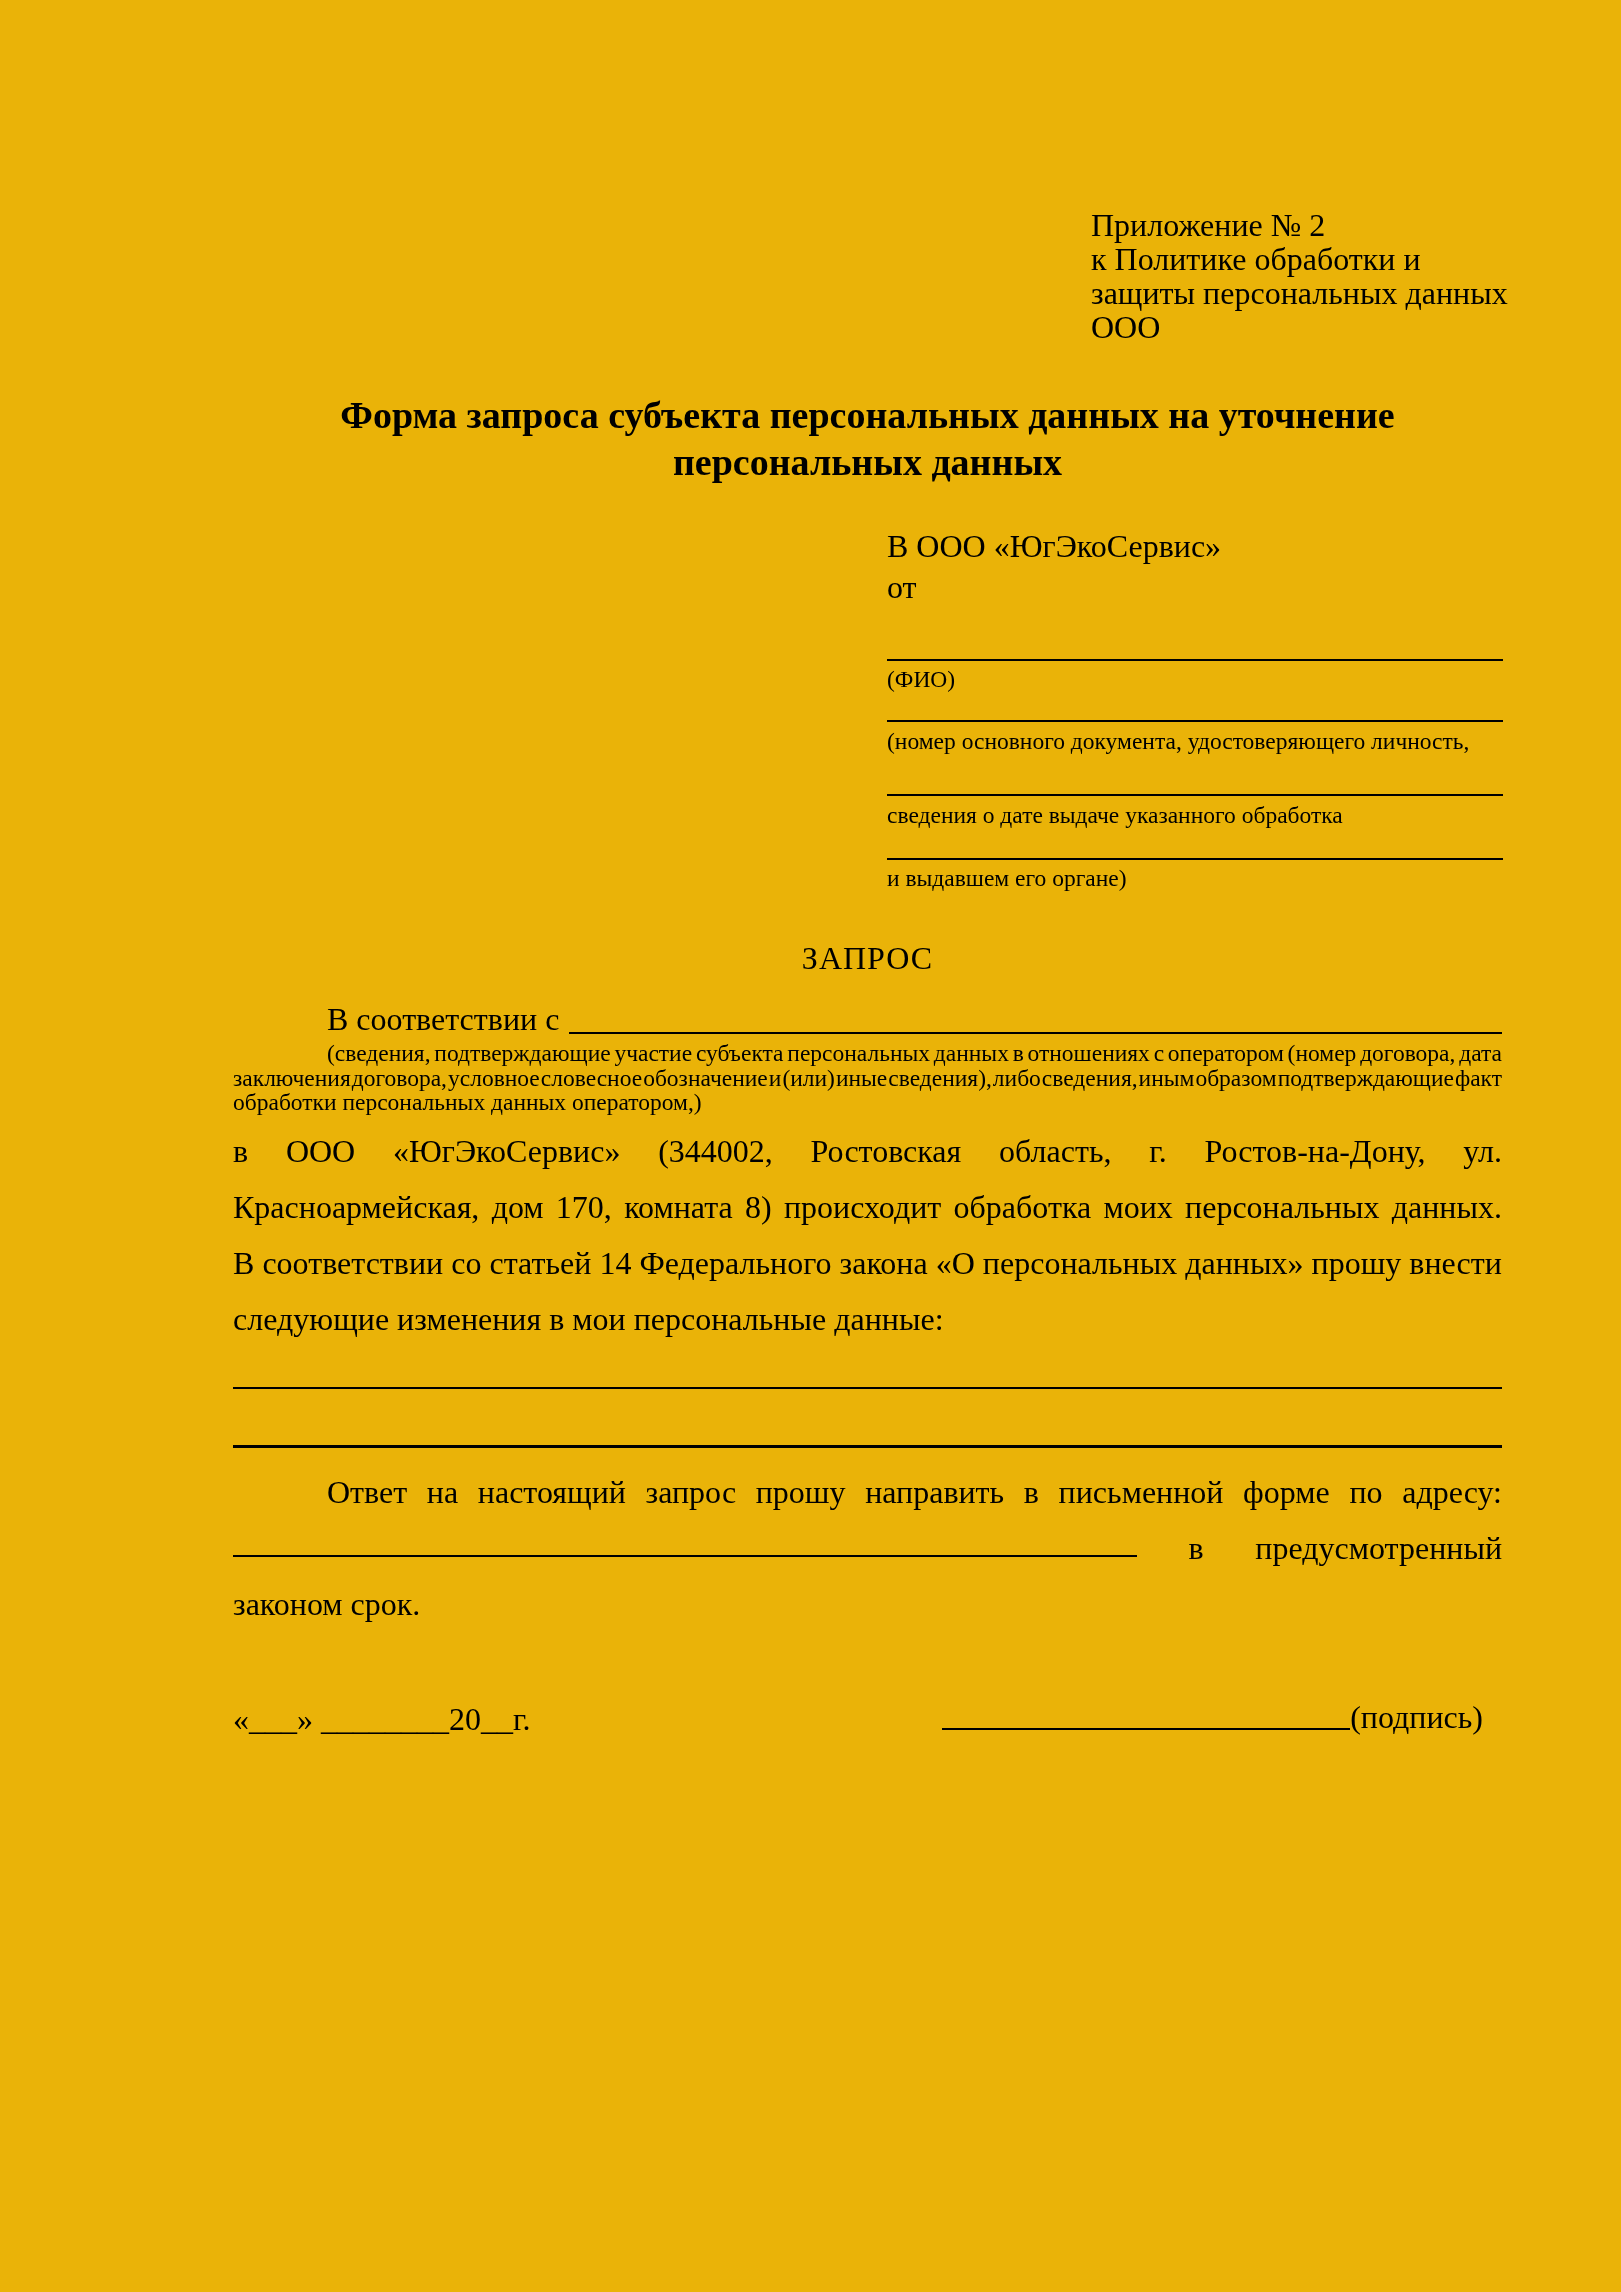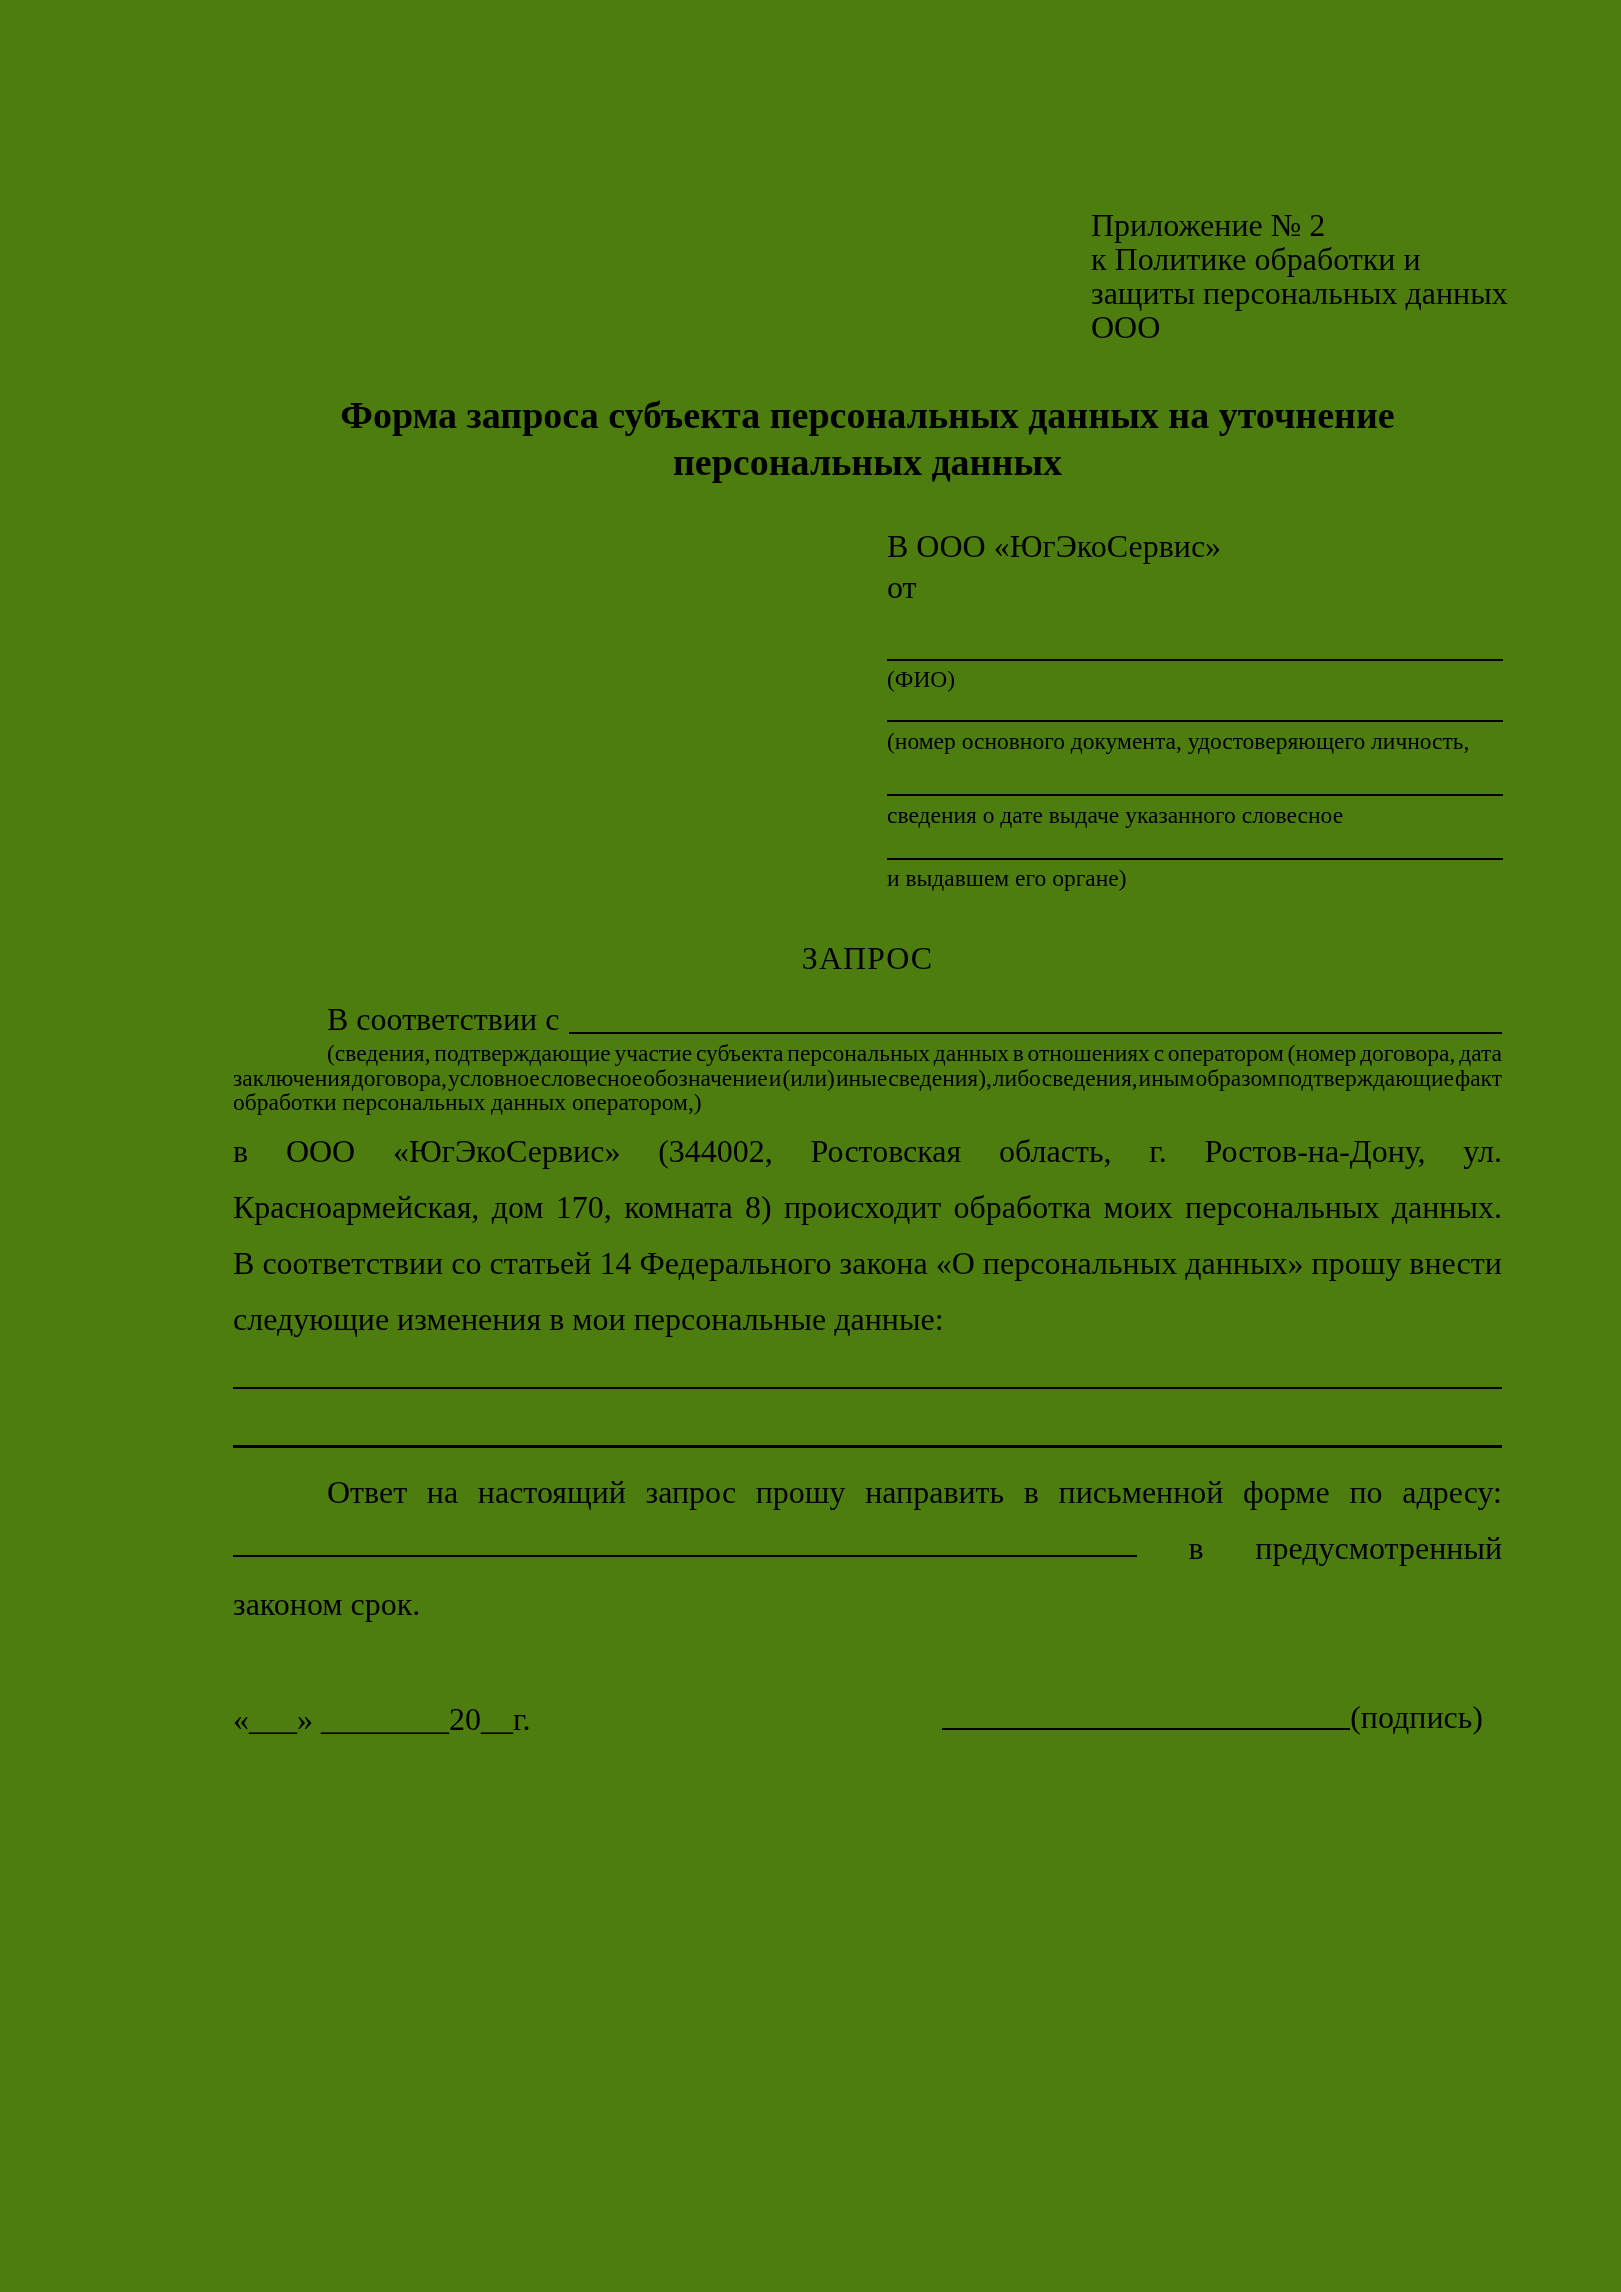--- a/index.html
+++ b/index.html
@@ -1,19 +1,19 @@
 <!DOCTYPE html>
 <html lang="ru"><head>
 <meta charset="utf-8">
 <style>
   html,body{margin:0;padding:0;background:#888;}
   .page{
     position:relative;
     width:1621px;height:2293px;
-    background:#4d7c0f;
+    background:#eab308;
     font-family:"Liberation Serif","DejaVu Serif",serif;
     color:#000;
     overflow:hidden;
   }
   .abs{position:absolute;}
   
   .appendix{left:1091px;top:208px;font-size:32px;line-height:34px;}
   
   .doc-title{left:233px;top:392px;width:1269px;text-align:center;
              font-size:38px;font-weight:bold;line-height:47px;}
@@ -69,21 +69,21 @@
   <div class="abs rec-org">В ООО «ЮгЭкоСервис»</div>
   <div class="abs rec-from">от</div>
 
   <div class="abs fill-hr" style="top:659px"></div>
   <div class="abs fill-cap" style="top:667px">(ФИО)</div>
 
   <div class="abs fill-hr" style="top:720px"></div>
   <div class="abs fill-cap" style="top:729px">(номер основного документа, удостоверяющего личность,</div>
 
   <div class="abs fill-hr" style="top:794px"></div>
-  <div class="abs fill-cap" style="top:803px">сведения о дате выдаче указанного словесное</div>
+  <div class="abs fill-cap" style="top:803px">сведения о дате выдаче указанного обработка</div>
 
   <div class="abs fill-hr" style="top:858px"></div>
   <div class="abs fill-cap" style="top:866px">и выдавшем его органе)</div>
 
   <div class="abs req-heading">ЗАПРОС</div>
 
   <div class="abs accordance">
     <span class="lead">В соответствии с</span>
     <div class="fill"></div>
   </div>

